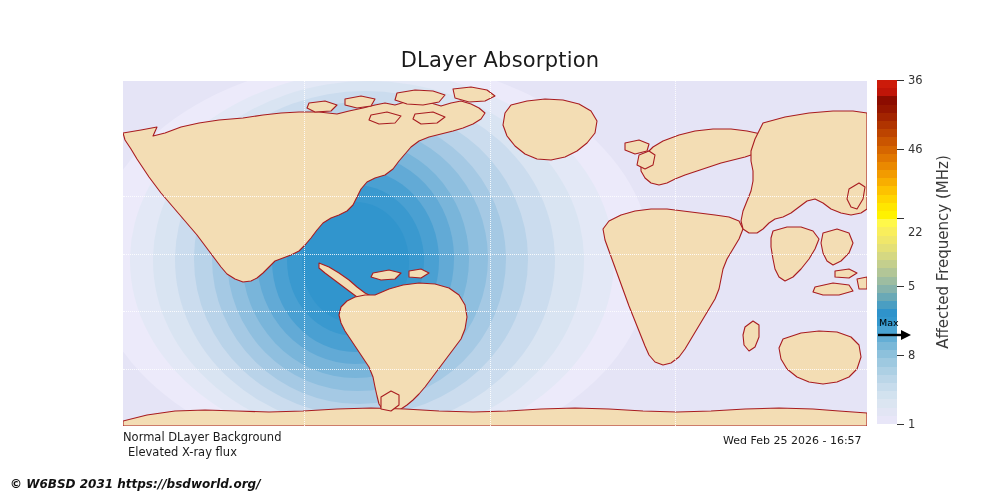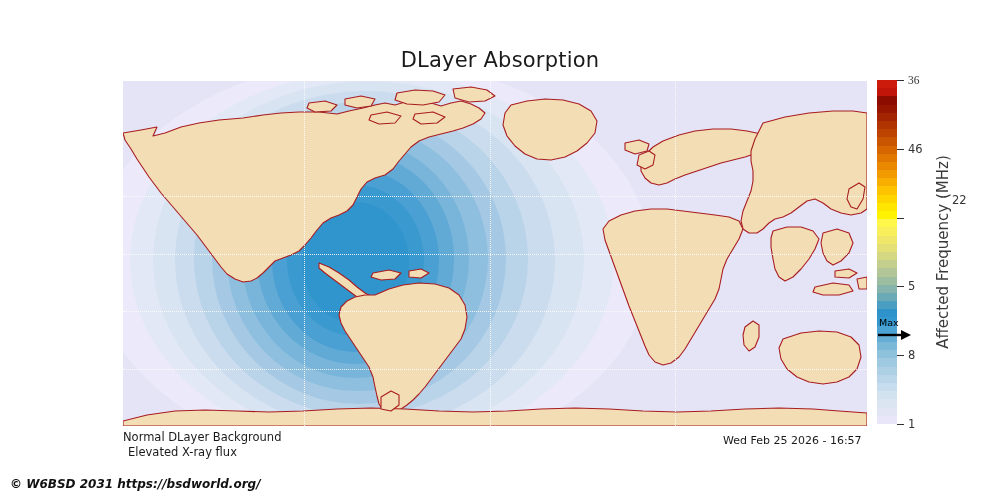--- a/index.html
+++ b/index.html
@@ -225,25 +225,25 @@
       <div class="cb-band" style="background: rgb(232, 230, 248); height: 8.19048px;"></div>
     </div>
   <div id="cb-ticks">
       <div class="cb-tick" style="top: 344px;"></div>
       <div class="cb-ticklabel" style="top: 344px;">1</div>
       <div class="cb-tick" style="top: 275.2px;"></div>
       <div class="cb-ticklabel" style="top: 275.2px;">8</div>
       <div class="cb-tick" style="top: 206.4px;"></div>
       <div class="cb-ticklabel" style="top: 206.4px;">5</div>
       <div class="cb-tick" style="top: 137.6px;"></div>
-      <div class="cb-ticklabel" style="top: 120px; margin-left: 44px;">22</div>
+      <div class="cb-ticklabel" style="top: 152px;">22</div>
       <div class="cb-tick" style="top: 68.8px;"></div>
       <div class="cb-ticklabel" style="top: 68.8px;">46</div>
       <div class="cb-tick" style="top: 0px;"></div>
-      <div class="cb-ticklabel" style="top: 0px; font-family: Liberation Serif, serif;">36</div>
+      <div class="cb-ticklabel" style="top: 0px;">36</div>
     </div>
   <div id="max-marker" style="top: 238.457px;">
     <div class="max-text">Max</div>
     <svg class="max-arrow" width="34" height="12" viewBox="0 0 34 12">
       <line x1="1" y1="6" x2="25" y2="6" stroke="#000" stroke-width="2.4"></line>
       <polygon points="24,1 34,6 24,11" fill="#000"></polygon>
     </svg>
   </div>
 </div>
 <div id="cb-axis-label">

